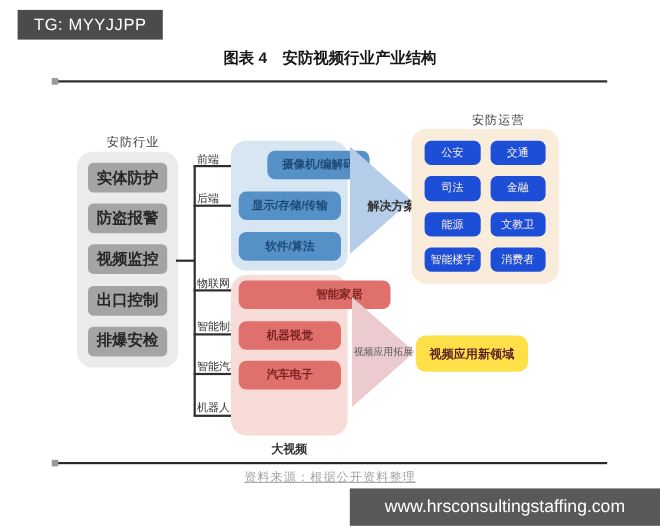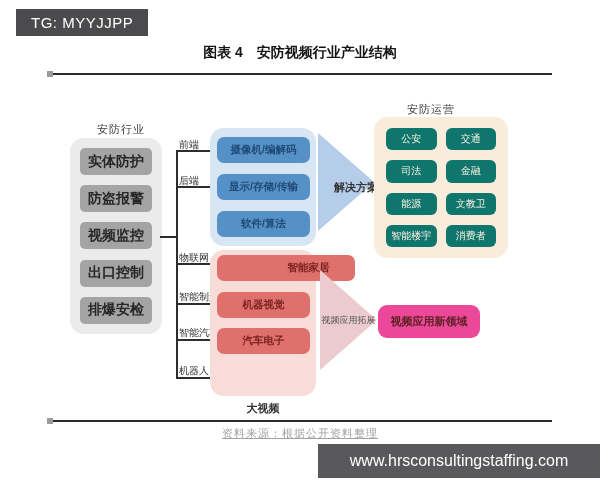--- a/index.html
+++ b/index.html
@@ -54,24 +54,24 @@
   .arrow-blue-label{position:absolute;left:319px;top:180px;width:74px;text-align:center;
     font-size:11px;font-weight:bold;color:#333;}
   .arrow-pink{position:absolute;left:320px;top:270px;width:57px;height:100px;
     background:#eccbce;clip-path:polygon(0 0,100% 50%,0 100%);}
   .arrow-pink-label{position:absolute;left:320px;top:314px;width:57px;text-align:center;
     font-size:9px;color:#555;}
   
   .orange-container{position:absolute;left:374px;top:117px;width:134px;height:141px;
     background:#f9ecdb;border-radius:14px;display:grid;grid-template-columns:1fr 1fr;
     gap:10px 9px;padding:11px 12px;box-sizing:border-box;}
-  .orange-box{background:#0f766e;border-radius:6px;color:#fcf0e0;font-size:10px;
+  .orange-box{background:#1d4ed8;border-radius:6px;color:#fcf0e0;font-size:10px;
     display:flex;align-items:center;justify-content:center;}
   
-  .new-area{position:absolute;left:378px;top:305px;width:102px;height:33px;background:#ec4899;
+  .new-area{position:absolute;left:378px;top:305px;width:102px;height:33px;background:#fde047;
     border-radius:9px;color:#5e2022;font-weight:bold;font-size:11px;
     display:flex;align-items:center;justify-content:center;}
 </style>
 </head>
 <body>
 
 <div class="canvas">
 
   <div class="badge">TG: MYYJJPP</div>
 
@@ -100,28 +100,28 @@
   <div class="hline" style="left:176px;top:377px;width:41px;"></div>
 
   <div class="branch-label" style="top:138px;">前端</div>
   <div class="branch-label" style="top:174px;">后端</div>
   <div class="branch-label" style="top:251px;">物联网</div>
   <div class="branch-label" style="top:290px;">智能制造</div>
   <div class="branch-label" style="top:326px;">智能汽车</div>
   <div class="branch-label" style="top:364px;">机器人</div>
 
   <div class="blue-container"></div>
-  <div class="blue-box" style="top:137px;">摄像机/编解码</div>
+  <div class="blue-box" style="top:137px;margin-left:26px;">摄像机/编解码</div>
   <div class="blue-box" style="top:174px;">显示/存储/传输</div>
   <div class="blue-box" style="top:211px;">软件/算法</div>
 
   <div class="arrow-blue"></div>
   <div class="arrow-blue-label">解决方案</div>
 
-  <div class="grp-label" style="left:407px;top:102px;width:70px;text-align:left;">安防运营</div>
+  <div class="grp-label" style="left:407px;top:102px;width:70px;text-align:right;">安防运营</div>
   <div class="orange-container">
     <div class="orange-box">公安</div>
     <div class="orange-box">交通</div>
     <div class="orange-box">司法</div>
     <div class="orange-box">金融</div>
     <div class="orange-box">能源</div>
     <div class="orange-box">文教卫</div>
     <div class="orange-box">智能楼宇</div>
     <div class="orange-box">消费者</div>
   </div>

